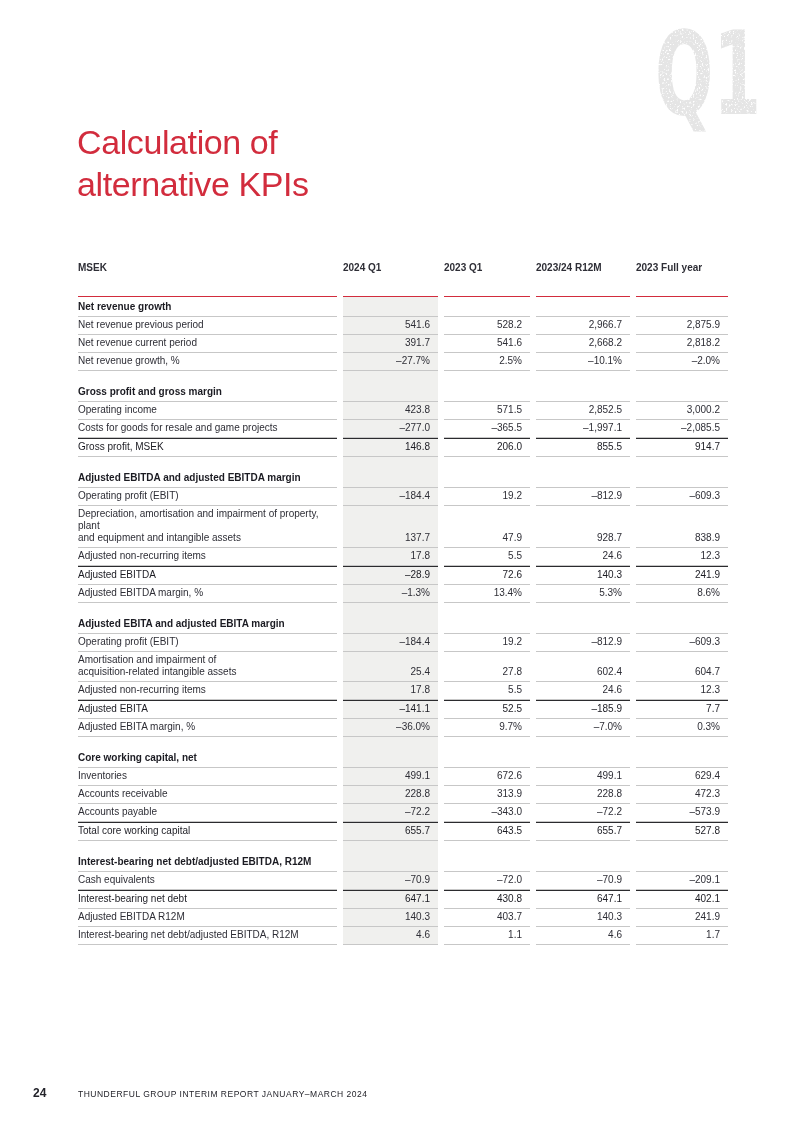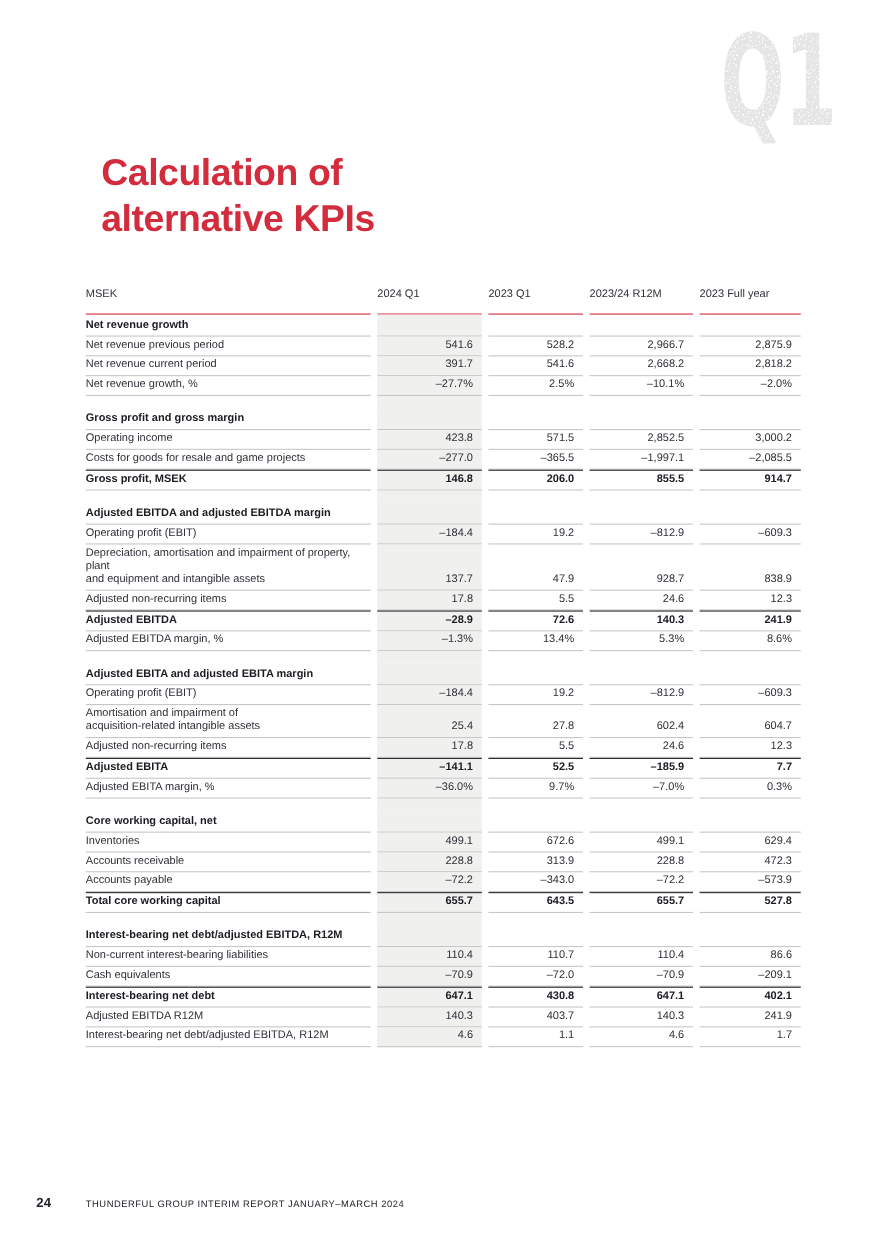--- a/index.html
+++ b/index.html
@@ -13,45 +13,45 @@
   }
   *{box-sizing:border-box;}
   html,body{margin:0;padding:0;background:#ffffff;}
   .page{
     position:relative;width:800px;height:1131px;background:#fff;
     font-family:"Liberation Sans",sans-serif;color:var(--ink);overflow:hidden;
   }
   .q1-watermark{position:absolute;top:28px;right:33px;width:112px;height:104px;}
   .q1-watermark svg{overflow:visible;}
   .page-title{
-    position:absolute;left:77px;top:121px;margin:15px;
-    font-size:34px;line-height:42px;font-weight:bold;color:var(--red);
+    position:absolute;left:77px;top:121px;margin:0;
+    font-size:34px;line-height:42px;font-weight:normal;color:var(--red);
     letter-spacing:-0.4px;
   }
   table.kpi{
     position:absolute;left:72px;top:262px;width:662px;
     border-collapse:separate;border-spacing:6px 0;table-layout:fixed;
     font-size:10px;line-height:12px;color:var(--ink);
   }
   th{
-    font-weight:normal;font-size:10px;color:var(--ink);
-    padding:0 8px 11px 0;border-bottom:1.5px solid var(--red);
+    font-weight:bold;font-size:10px;color:var(--ink);
+    padding:0 8px 22px 0;border-bottom:1.5px solid var(--red);
     vertical-align:bottom;
   }
   th.label{text-align:left;padding-left:0;}
   th.num{text-align:left;}
   td{
     vertical-align:bottom;padding:2px 8px 3px 0;
     border-bottom:1px solid var(--line);
   }
   td.label{padding-left:0;padding-right:4px;white-space:pre-line;margin-top:33px;}
   td.num{text-align:right;}
   td.shade{background:var(--shade);}
   tr.section-row td{font-weight:bold;color:var(--ink-strong);padding-top:4px;}
-  tr.total-row td{font-weight:bold;color:var(--ink-strong);border-top:1.5px solid var(--line-dark);}
+  tr.total-row td{font-weight:normal;color:var(--ink-strong);border-top:1.5px solid var(--line-dark);}
   tr.spacer td{border-bottom:none;height:11px;padding:0;}
   .page-footer{
     position:absolute;left:33px;top:1086px;width:700px;
     font-size:8.5px;letter-spacing:0.5px;color:#23232a;
   }
   .page-footer .pagenum{
     display:inline-block;width:45px;font-weight:bold;font-size:12px;letter-spacing:0;
   }
 </style>
 </head>
@@ -305,27 +305,20 @@
           <td class=""></td>
         </tr>
         <tr class="section-row">
           <td class="label">Interest-bearing net debt/adjusted EBITDA, R12M</td>
           <td class="num shade"></td>
           <td class="num"></td>
           <td class="num"></td>
           <td class="num"></td>
         </tr>
         <tr>
-          <td class="label">Non-current interest-bearing liabilities</td>
-          <td class="num shade">110.4</td>
-          <td class="num">110.7</td>
-          <td class="num">110.4</td>
-          <td class="num">86.6</td>
-        </tr>
-        <tr>
           <td class="label">Cash equivalents</td>
           <td class="num shade">–70.9</td>
           <td class="num">–72.0</td>
           <td class="num">–70.9</td>
           <td class="num">–209.1</td>
         </tr>
         <tr class="total-row">
           <td class="label">Interest-bearing net debt</td>
           <td class="num shade">647.1</td>
           <td class="num">430.8</td>

